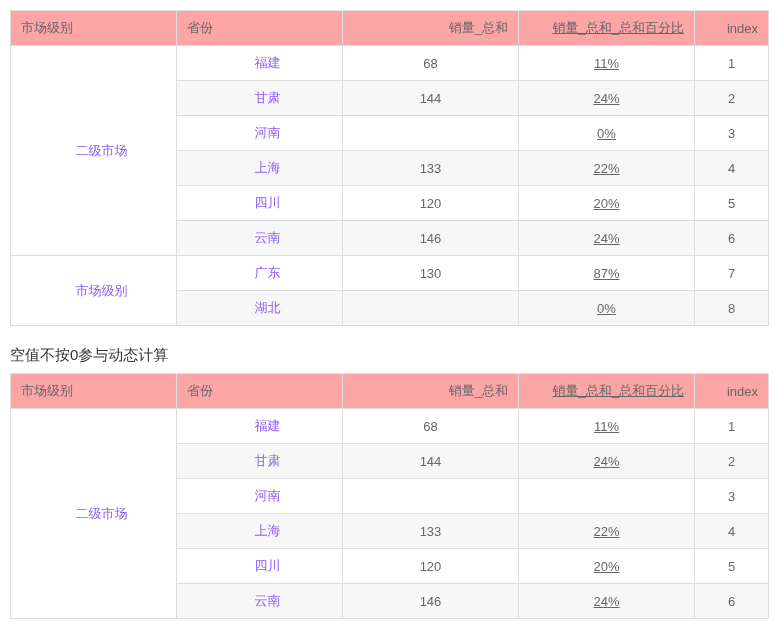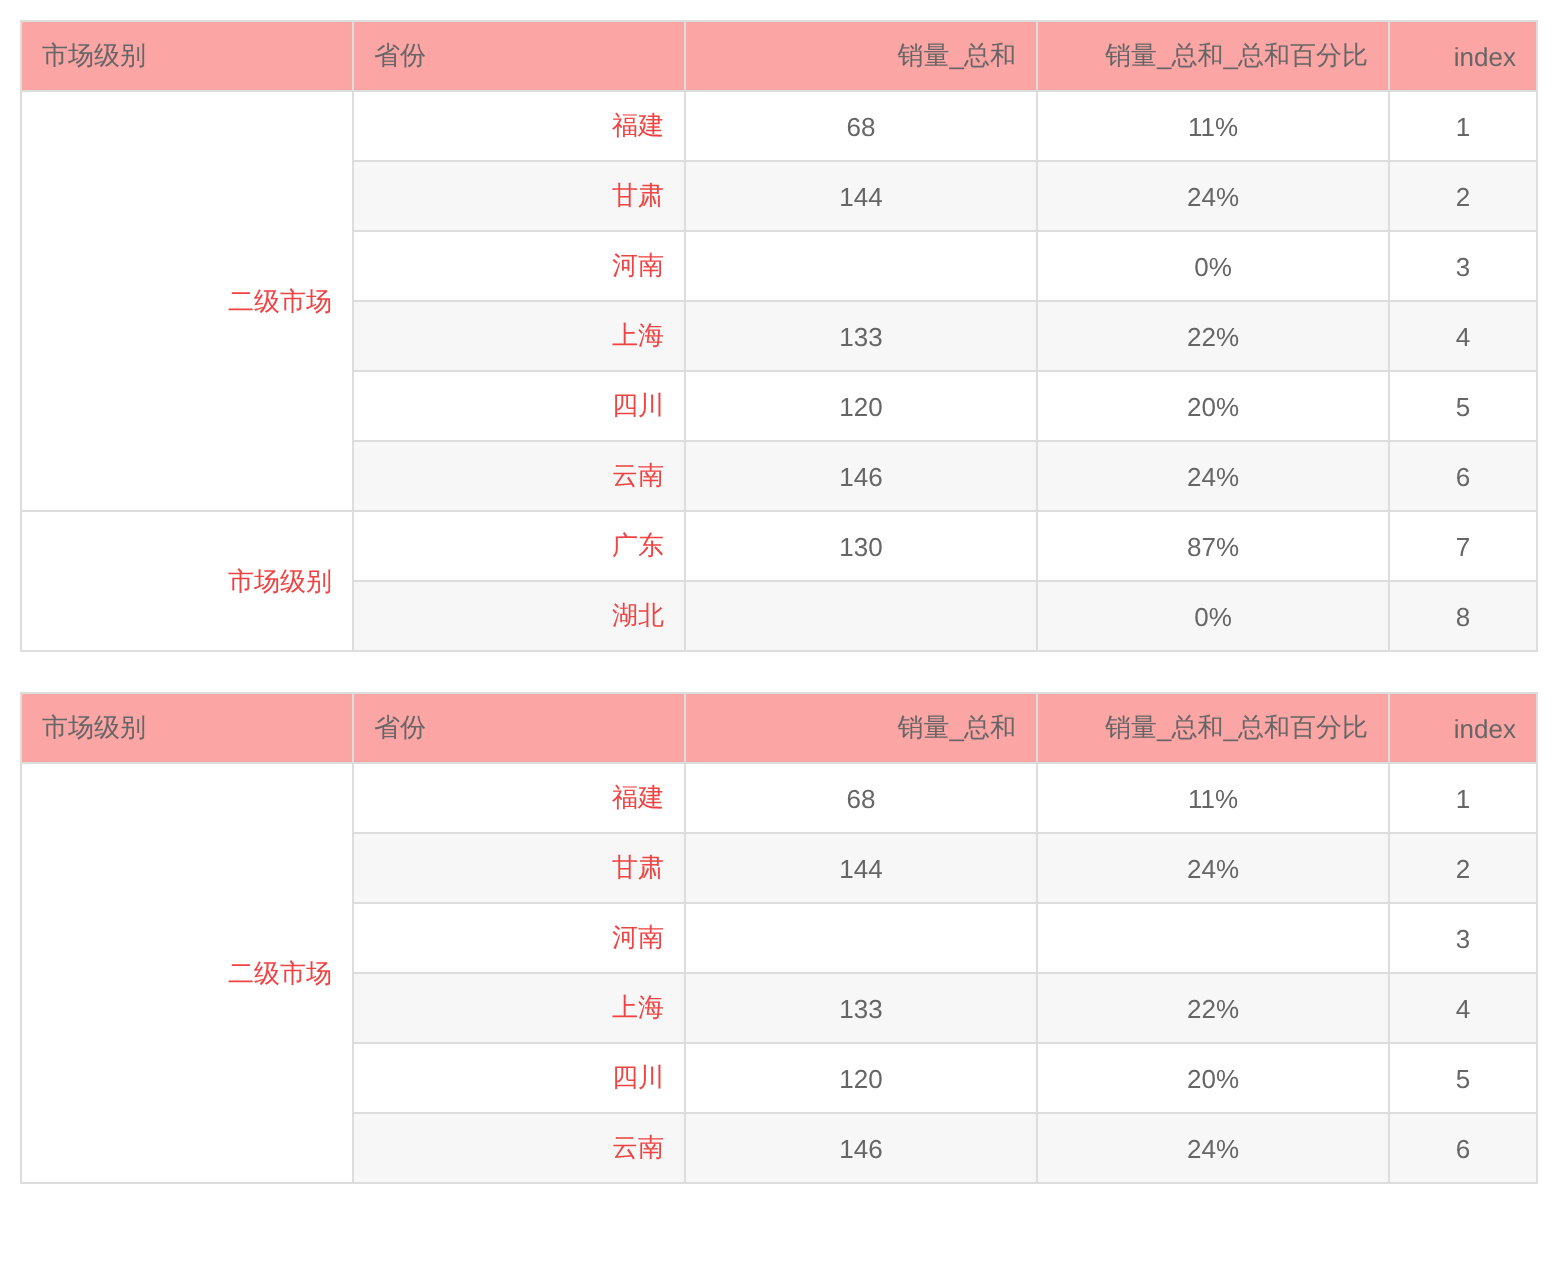--- a/index.html
+++ b/index.html
@@ -32,25 +32,25 @@
       height: 18px;
       box-sizing: content-box;
     }
     th {
       background: #fca5a5;
       color: #666;
     }
     .col-market { width: 145px; text-align: left; }
     .col-prov { width: 145px; text-align: left; }
     .col-sum { width: 155px; text-align: right; }
-    .col-pct { width: 155px; text-align: right; }
+    .col-pct { width: 155px; text-align: right; text-decoration: underline; }
     .col-idx { text-align: right; margin-top: 44px; }
     th.col-market, th.col-prov { text-align: left; }
     th.col-sum, th.col-pct, th.col-idx { }
-    td.col-market, td.col-prov { text-align: right; color: #ef4444; padding-left: 26px; }
+    td.col-market, td.col-prov { text-align: center; color: #8b5cf6; padding-left: 26px; }
     td.col-sum, td.col-pct, td.col-idx { text-align: center; color: #666; }
     tr.alt td:not(.col-market) { background: #f7f7f7; }
     td.col-market { background: #fff; vertical-align: middle; margin-top: 32px; }
   </style>
 </head>
 <body>
 
 <div id="root">
     <div class="section">
       <table>
@@ -111,20 +111,21 @@
           <tr class="alt">
             <td class="col-prov">湖北</td>
             <td class="col-sum"></td>
             <td class="col-pct">0%</td>
             <td class="col-idx">8</td>
           </tr>
         </tbody>
       </table>
     </div>
     <div class="section">
+      <h3 class="section-title">空值不按0参与动态计算</h3>
       <table>
         <thead>
           <tr>
             <th class="col-market">市场级别</th>
             <th class="col-prov">省份</th>
             <th class="col-sum">销量_总和</th>
             <th class="col-pct">销量_总和_总和百分比</th>
             <th class="col-idx">index</th>
           </tr>
         </thead>

